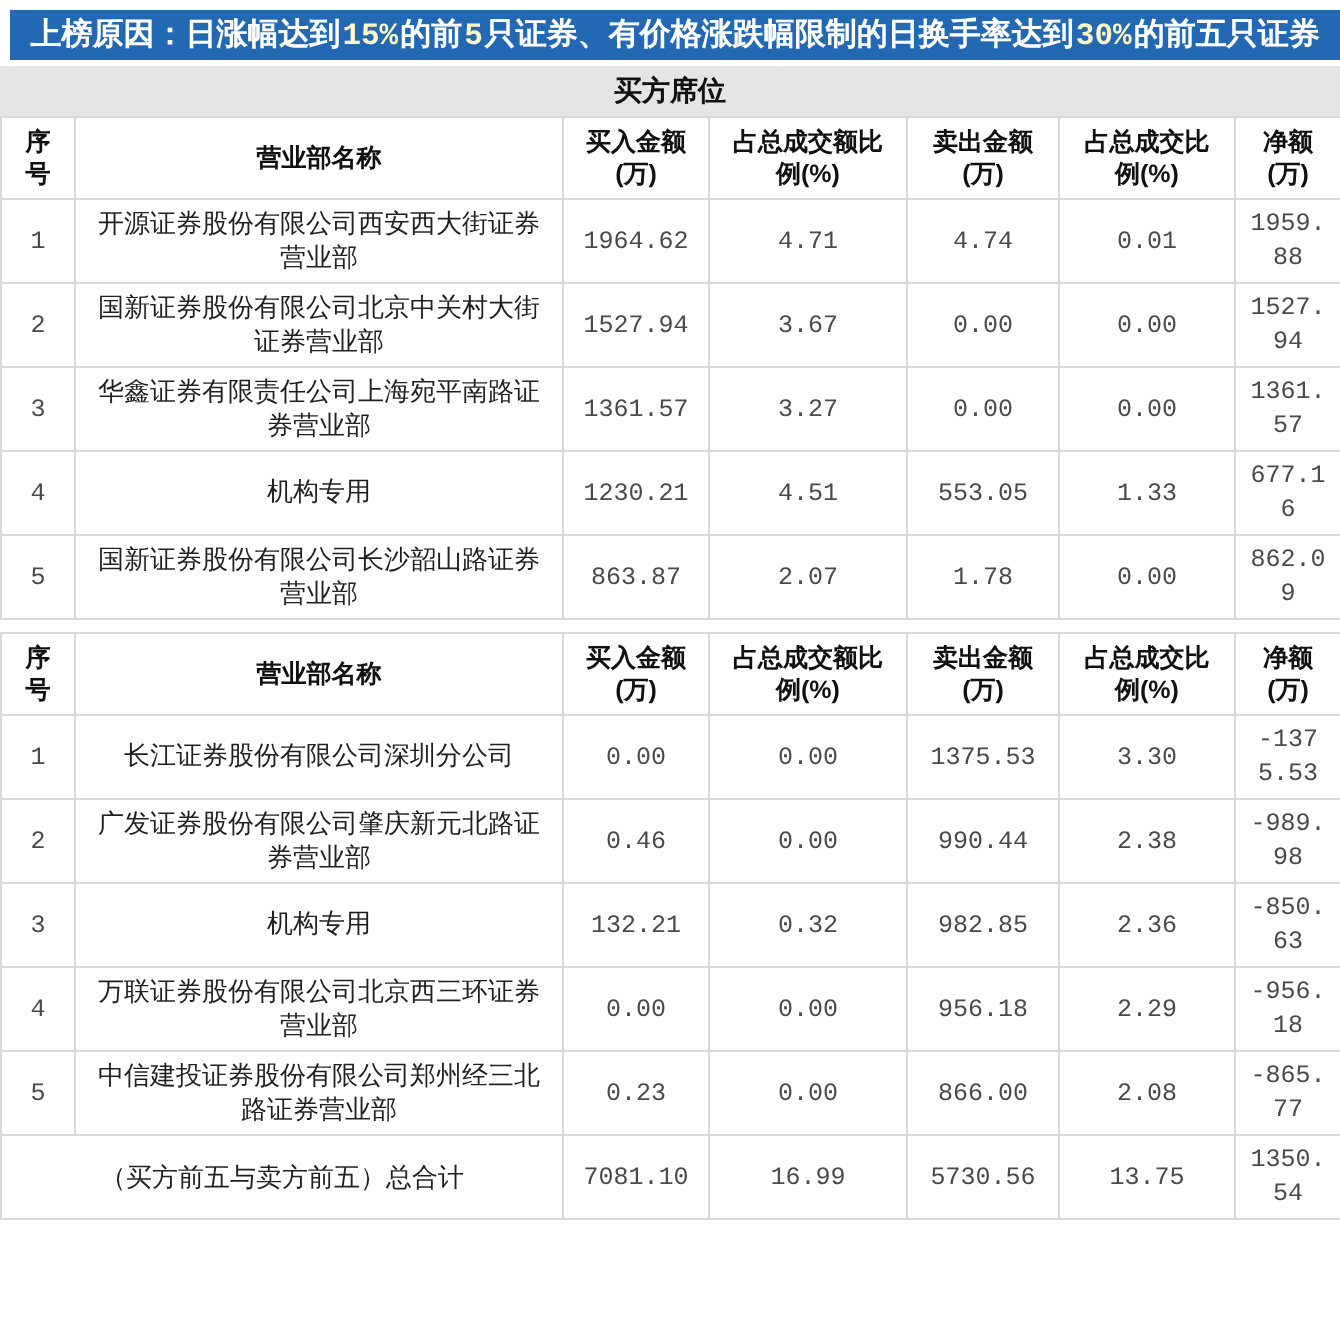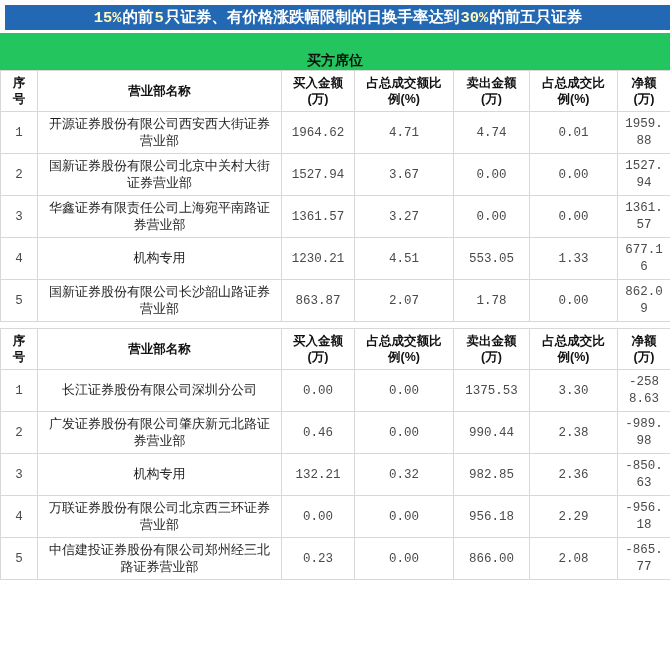--- a/index.html
+++ b/index.html
@@ -11,22 +11,22 @@
   .title-bar {
     margin:5px 0 3px 5px; height:25px; background:#2268B3; color:#ffffff;
     display:flex; align-items:center; justify-content:center; white-space:nowrap;
     font-family:"Liberation Sans", sans-serif; font-weight:bold; font-size:15.5px;
   }
   .title-bar .hl {
     color:#fef9c3; font-family:"Liberation Mono","DejaVu Sans Mono",monospace;
     font-weight:bold; padding:0 1px;
   }
   .band {
-    height:37px; background:#22c55e; color:#111;
-    display:flex; align-items:flex-end; justify-content:center;
+    height:25px; background:#e5e5e5; color:#111;
+    display:flex; align-items:center; justify-content:center;
     font-family:"Liberation Sans", sans-serif; font-weight:bold; font-size:14px;
   }
   .gap { height:6px; }
   table { width:670px; border-collapse:collapse; table-layout:fixed; }
   th, td { border:1px solid #D8D8D8; text-align:center; vertical-align:middle; }
   th {
     font-family:"Liberation Sans", sans-serif; font-weight:bold; font-size:12.5px;
     color:#111; height:41px; padding:2px 7px; line-height:1.3; overflow-wrap:break-word;
   }
   td { height:42px; }
@@ -48,20 +48,21 @@
     font-size:13.5px; color:#111;
   }
   .c-footer .mono { font-family:"Liberation Mono","DejaVu Sans Mono",monospace; }
 </style>
 </head>
 <body>
 
 <div class="page">
 
   <div class="title-bar">
+    <span>上榜原因：日涨幅达到</span>
       <span class="hl">15%</span>
       <span>的前</span>
       <span class="hl">5</span>
       <span>只证券、有价格涨跌幅限制的日换手率达到</span>
       <span class="hl">30%</span>
       <span>的前五只证券</span>
   </div>
 
   <div class="band">
     <span>买方席位</span>
@@ -158,21 +159,21 @@
       <th>占总成交比例(%)</th>
       <th>净额(万)</th>
     </tr>
     <tr>
       <td class="c-no">1</td>
       <td class="c-name">长江证券股份有限公司深圳分公司</td>
       <td class="c-num">0.00</td>
       <td class="c-num">0.00</td>
       <td class="c-num">1375.53</td>
       <td class="c-num">3.30</td>
-      <td class="c-num c-net">-2588.63</td>
+      <td class="c-num c-net">-1375.53</td>
     </tr>
     <tr>
       <td class="c-no">2</td>
       <td class="c-name">广发证券股份有限公司肇庆新元北路证券营业部</td>
       <td class="c-num">0.46</td>
       <td class="c-num">0.00</td>
       <td class="c-num">990.44</td>
       <td class="c-num">2.38</td>
       <td class="c-num c-net">-989.98</td>
     </tr>
@@ -196,16 +197,24 @@
     </tr>
     <tr>
       <td class="c-no">5</td>
       <td class="c-name">中信建投证券股份有限公司郑州经三北路证券营业部</td>
       <td class="c-num">0.23</td>
       <td class="c-num">0.00</td>
       <td class="c-num">866.00</td>
       <td class="c-num">2.08</td>
       <td class="c-num c-net">-865.77</td>
     </tr>
+    <tr>
+      <td class="c-total-label" colspan="2">（买方前五与卖方前五）总合计</td>
+      <td class="c-num">7081.10</td>
+      <td class="c-num">16.99</td>
+      <td class="c-num">5730.56</td>
+      <td class="c-num">13.75</td>
+      <td class="c-num c-net">1350.54</td>
+    </tr>
   </tbody>
     </table>
 
 </div>
 
 </body></html>

